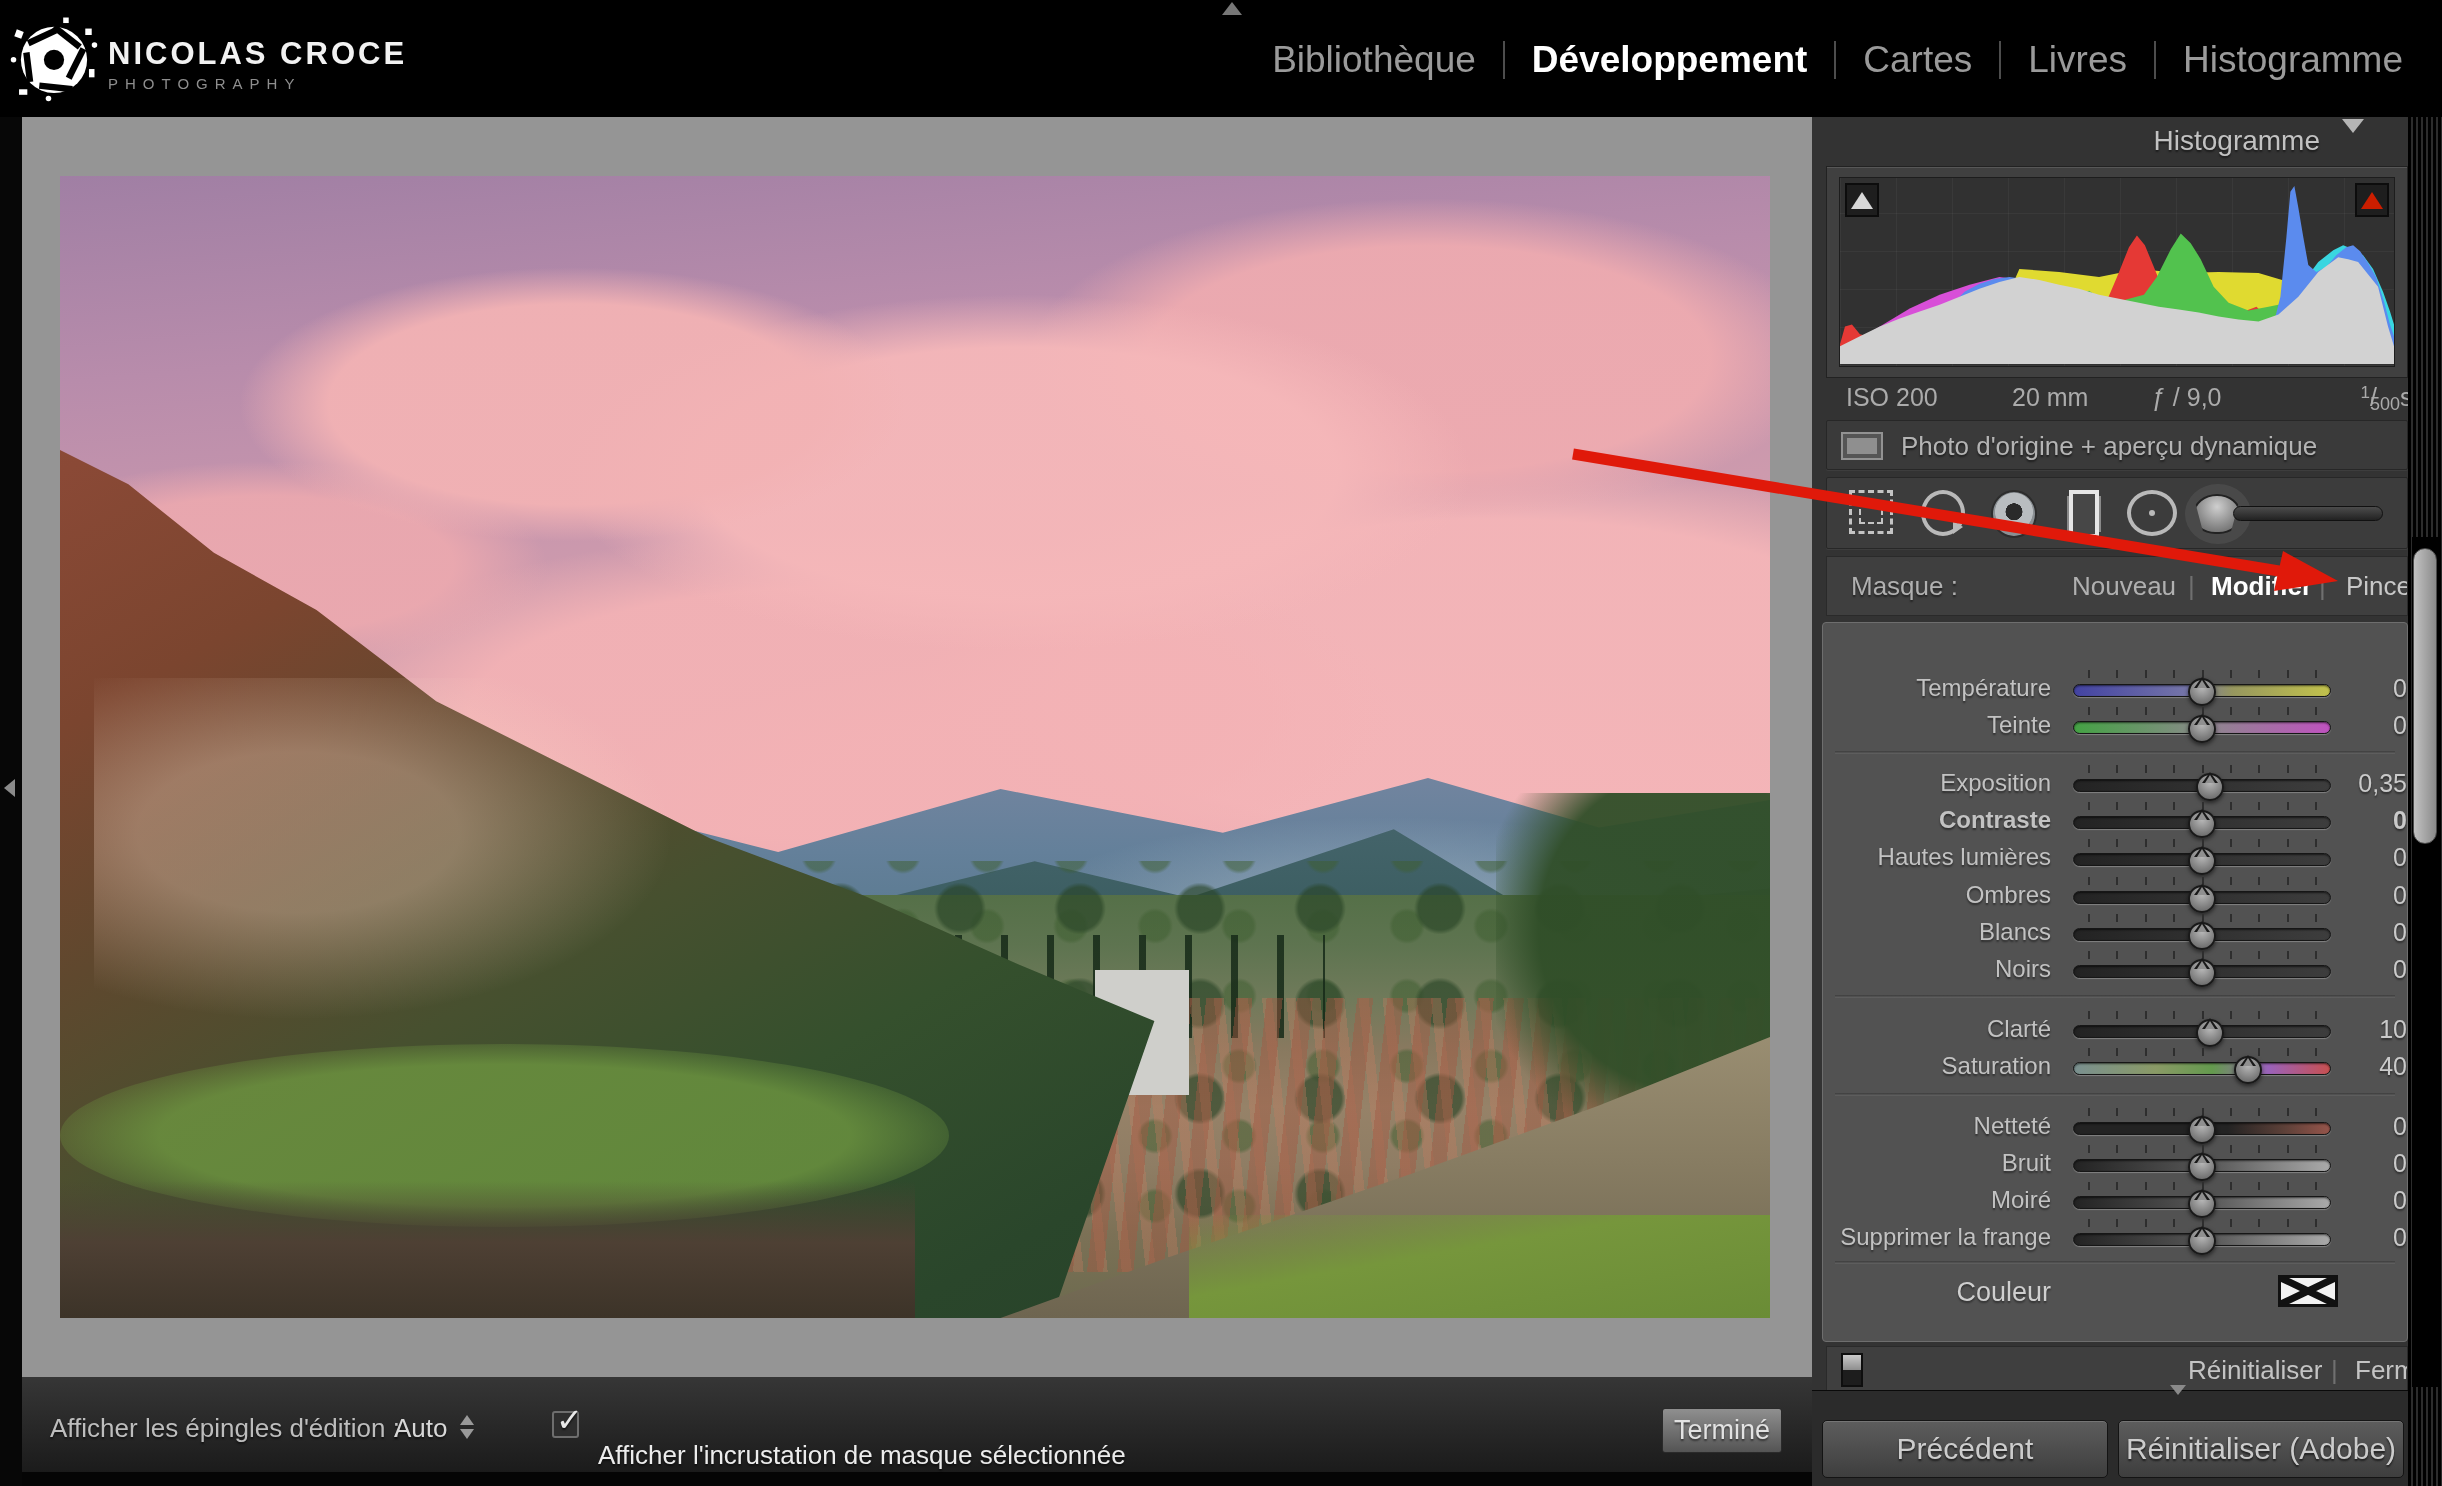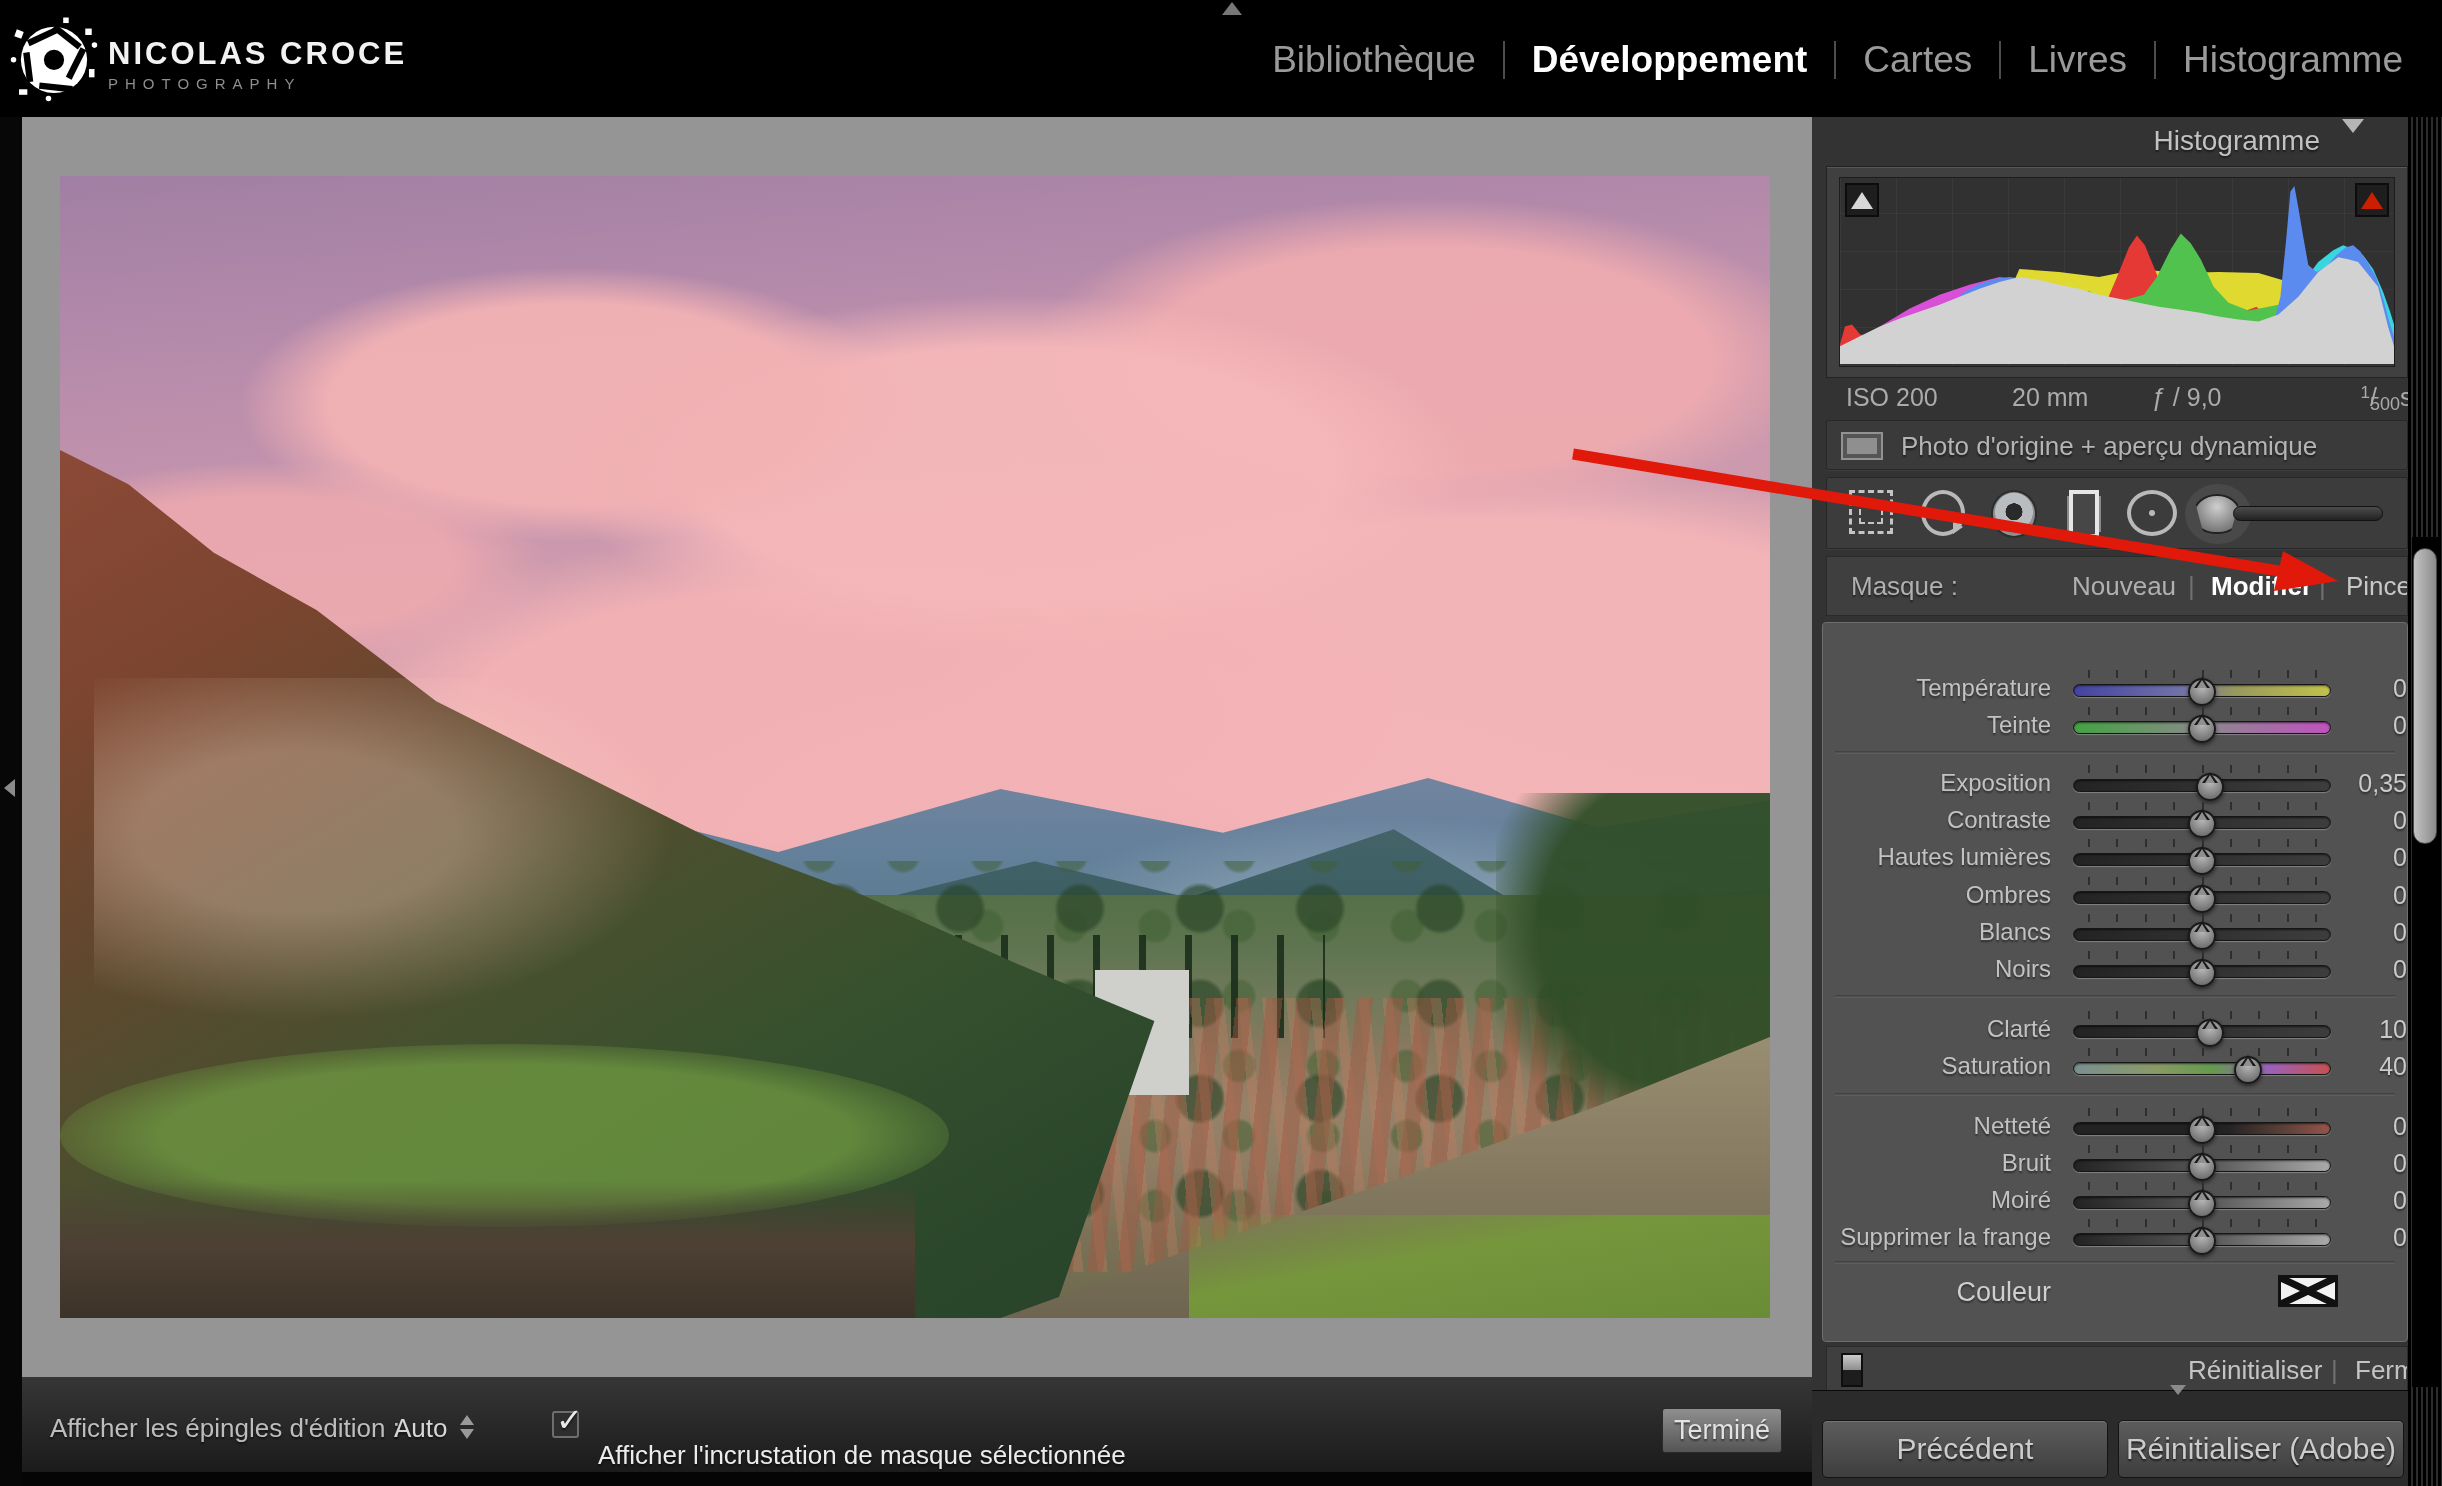--- a/index.html
+++ b/index.html
@@ -399,21 +399,21 @@
       <div class="gsep" style="top:128px;"></div>
 
       <div class="efrow" style="top:141px;">
         <span class="slabel">Exposition</span>
         <span class="ticks"></span>
         <span class="strack t-dark">
             <span class="knob" style="left: calc(53% - 14px);"></span>
           </span>
         <span class="sval">0,35</span>
       </div>
-      <div class="efrow" style="top:178px;">
+      <div class="efrow" style="top:178px;font-weight:bold;">
         <span class="slabel">Contraste</span>
         <span class="ticks"></span>
         <span class="strack t-dark">
             <span class="knob" style="left: calc(50% - 14px);"></span>
           </span>
         <span class="sval">0</span>
       </div>
       <div class="efrow" style="top:215px;">
         <span class="slabel">Hautes lumières</span>
         <span class="ticks"></span>

